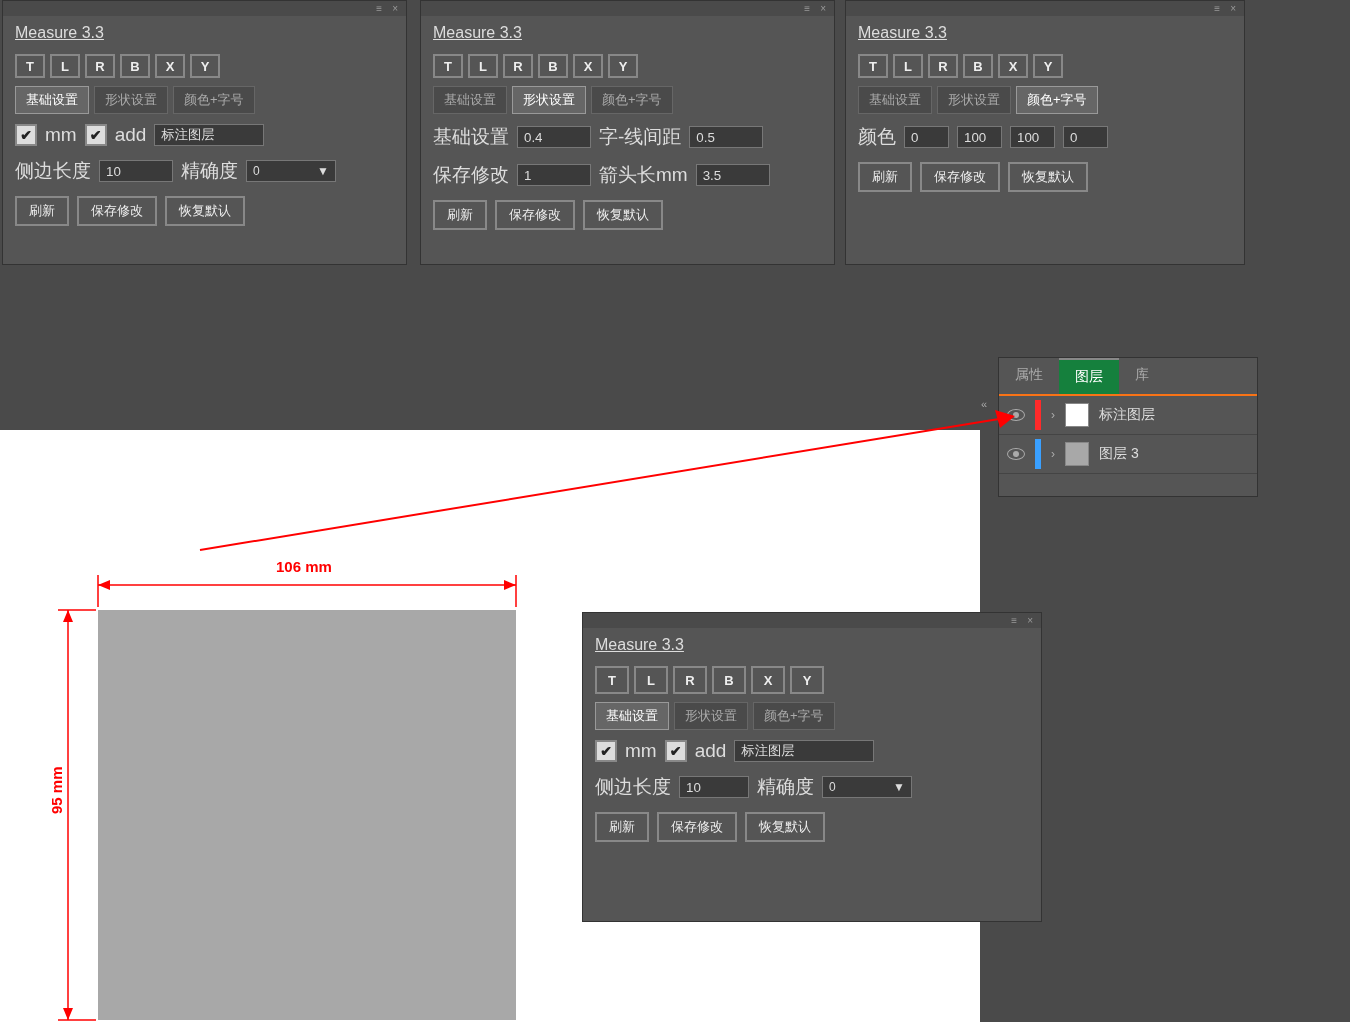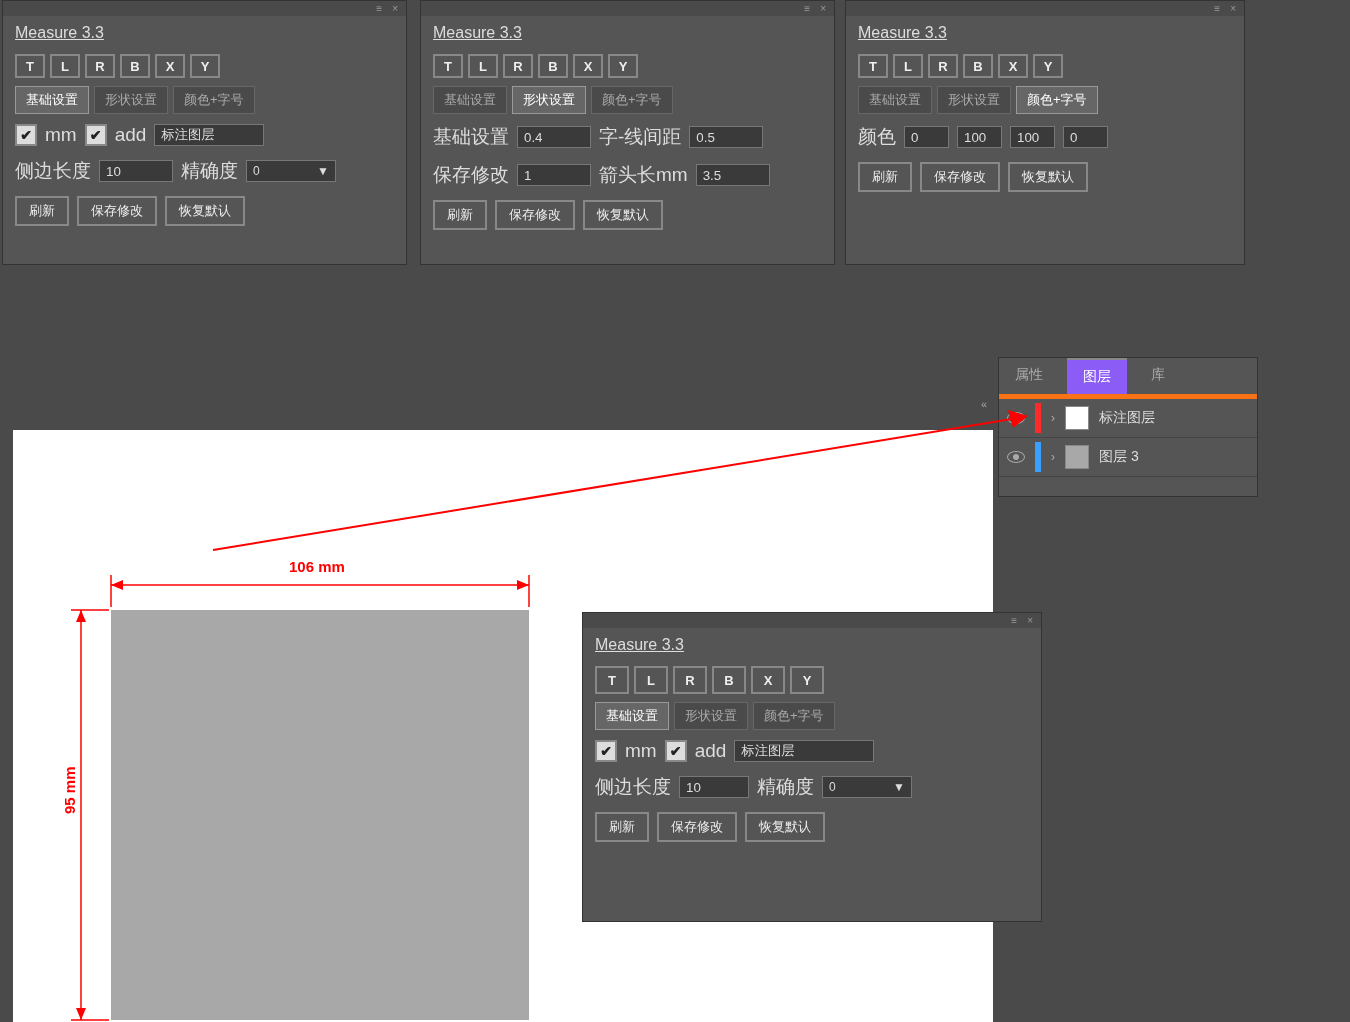--- a/index.html
+++ b/index.html
@@ -71,23 +71,23 @@
     border: 2px solid #888;
     background: #555; color: #eee;
     padding: 4px 12px;
     font-size: 13px;
     cursor: pointer;
     text-align: right;
   }
 
   
   .layers-panel { position: absolute; background: #555; border: 1px solid #333; }
-  .layers-tabs { display: flex; gap: 8px; border-bottom: 5px solid #f97316; }
+  .layers-tabs { display: flex; gap: 0; border-bottom: 2px solid #f97316; }
   .layers-tab { padding: 8px 16px; color: #aaa; cursor: pointer; font-size: 14px; }
-  .layers-tab.active { background: #8b5cf6; color: #fff; border-top: 2px solid #888; }
+  .layers-tab.active { background: #15803d; color: #fff; border-top: 2px solid #888; }
   .layer-row { display: flex; align-items: center; gap: 10px; padding: 4px 8px; border-bottom: 1px solid #444; }
   .eye { width: 18px; height: 12px; border: 1px solid #aaa; border-radius: 50%; position: relative; cursor: pointer; }
   .eye::after { content: ""; position: absolute; left: 5px; top: 2px; width: 6px; height: 6px; background: #aaa; border-radius: 50%; }
   .layer-color { width: 6px; height: 30px; }
   .chevron { color: #aaa; cursor: pointer; }
   .swatch { width: 24px; height: 24px; border: 1px solid #888; }
   .layer-name { color: #ddd; font-size: 14px; }
 
   
   .canvas { position: absolute; background: #fff; }
@@ -227,21 +227,21 @@
   </div>
   <div class="layer-row">
     <div class="eye"></div>
     <div class="layer-color" style="background:#3aa0ff"></div>
     <span class="chevron">›</span>
     <div class="swatch" style="background:#a8a8a8"></div>
     <span class="layer-name">图层 3</span>
   </div>
 </div>
 
-<div class="canvas" style="left:13px; top:430px; width:980px; height:592px;">
+<div class="canvas" style="left:0; top:430px; width:980px; height:592px;">
 
   <div class="artboard" style="left:98px; top:180px; width:418px; height:410px;"></div>
 
   <svg style="position:absolute;left:98px;top:145px;width:418px;height:20px;overflow:visible">
     <line x1="0" y1="10" x2="418" y2="10" stroke="red" stroke-width="1.5"></line>
     <polygon points="0,10 12,5 12,15" fill="red"></polygon>
     <polygon points="418,10 406,5 406,15" fill="red"></polygon>
     <line x1="0" y1="0" x2="0" y2="32" stroke="red" stroke-width="1.5"></line>
     <line x1="418" y1="0" x2="418" y2="32" stroke="red" stroke-width="1.5"></line>
   </svg>

